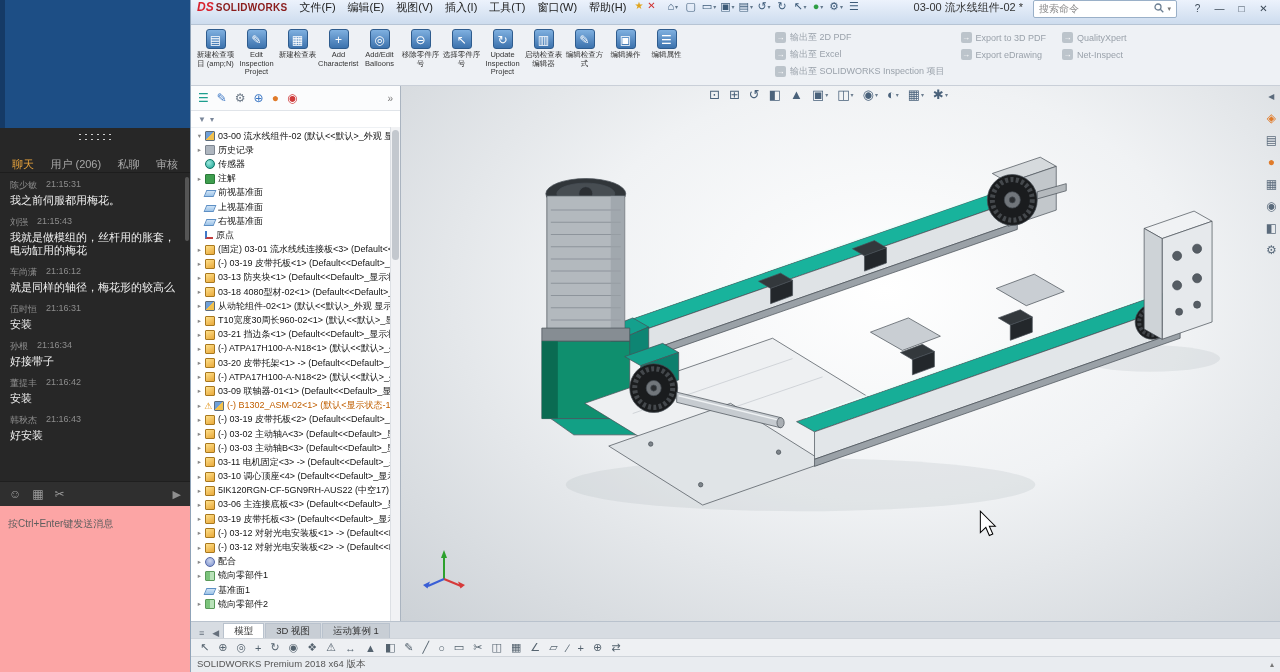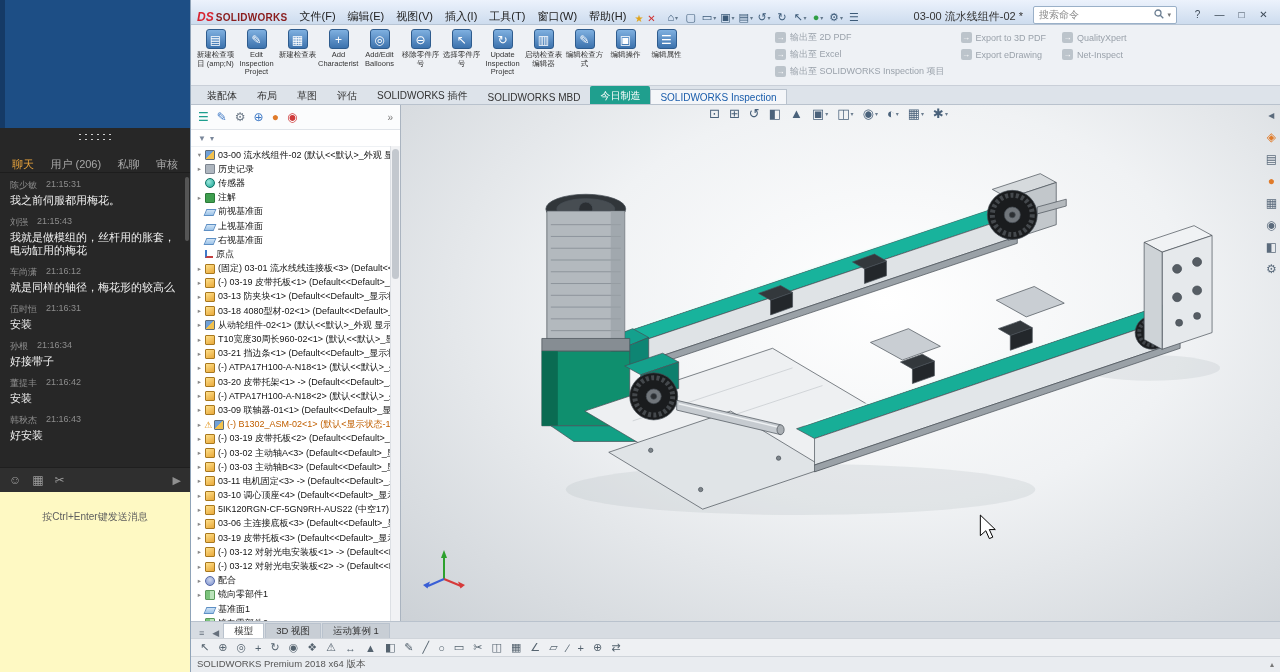--- a/index.html
+++ b/index.html
@@ -22,30 +22,30 @@
   .chat-scrollbar{position:absolute;right:1px;top:4px;width:4px;height:300px;}
   .chat-scrollbar .thumb{width:4px;height:64px;background:#555;border-radius:2px;}
   .msg{margin-bottom:9px;}
   .mhead{font-size:9px;color:#8d8d8d;display:flex;gap:9px;}
   .mtext{font-size:11px;color:#f0f0f0;line-height:13px;margin-top:2px;word-break:break-all;}
   #chat-toolbar{height:24px;flex:none;background:#2f2f2f;display:flex;align-items:center;
     padding:0 9px;color:#9b9b9b;font-size:12px;border-top:1px solid #1f1f1f;}
   .ctools{display:flex;gap:11px;}
   .cico{cursor:default;}
   .send{margin-left:auto;color:#8f8f8f;font-size:11px;}
-  #chat-input{height:152px;flex:none;background:#fef9c3;padding:14px 8px;text-align:center;}
+  #chat-input{height:152px;flex:none;background:#fca5a5;padding:7px 8px;}
   #chat-input span{font-size:10px;color:#5e5e5e;}
 
   
   #sw{position:absolute;left:190px;top:0;right:0;height:672px;display:flex;flex-direction:column;
     background:#eef1f5;border-left:1px solid #8fa3b8;box-sizing:border-box;}
 
   
   #titlebar{height:24px;flex:none;background:linear-gradient(#ecf2fc,#cddcee);
-    display:flex;align-items:flex-end;padding:0 4px;font-size:11px;color:#222;
+    display:flex;align-items:flex-start;padding:0 4px;font-size:11px;color:#222;
     border-bottom:1px solid #b6c4d4;}
   #logo{display:flex;align-items:center;margin:0 6px 0 2px;}
   #logo .ds{color:#d8222e;font-weight:bold;font-style:italic;font-size:12px;margin-right:2px;}
   #logo .lsw{color:#8a1c1c;font-weight:bold;font-size:10px;letter-spacing:.3px;}
   #menubar{display:flex;}
   .menu{padding:0 6px;cursor:default;}
   #pin{color:#e0a41c;margin:0 2px;font-size:10px;}
   #closedoc{color:#d03030;font-weight:bold;margin:0 6px 0 2px;font-size:10px;}
   #qat{display:flex;gap:4px;margin-left:4px;color:#3c5a78;font-size:11px;}
   .qico{min-width:14px;text-align:center;cursor:default;}
@@ -384,31 +384,20 @@
               <span>QualityXpert</span>
             </div>
             <div class="exp">
               <span class="expico">→</span>
               <span>Net-Inspect</span>
             </div>
           </div>
       </div>
     </div>
 
-    <div id="rtabs">
-
-    <span class="rtab">装配体</span>
-        <span class="rtab">布局</span>
-        <span class="rtab">草图</span>
-        <span class="rtab">评估</span>
-        <span class="rtab">SOLIDWORKS 插件</span>
-        <span class="rtab">SOLIDWORKS MBD</span>
-        <span class="rtab teal">今日制造</span>
-        <span class="rtab active">SOLIDWORKS Inspection</span>
-      </div>
 
     <div id="content">
 
       <div id="tree">
         <div id="tree-tabs">
           <div class="mtabs" style="display:flex;gap:8px;">
 
           <span class="mtab c-teal">☰</span>
               <span class="mtab c-blue">✎</span>
               <span class="mtab c-slate">⚙</span>

